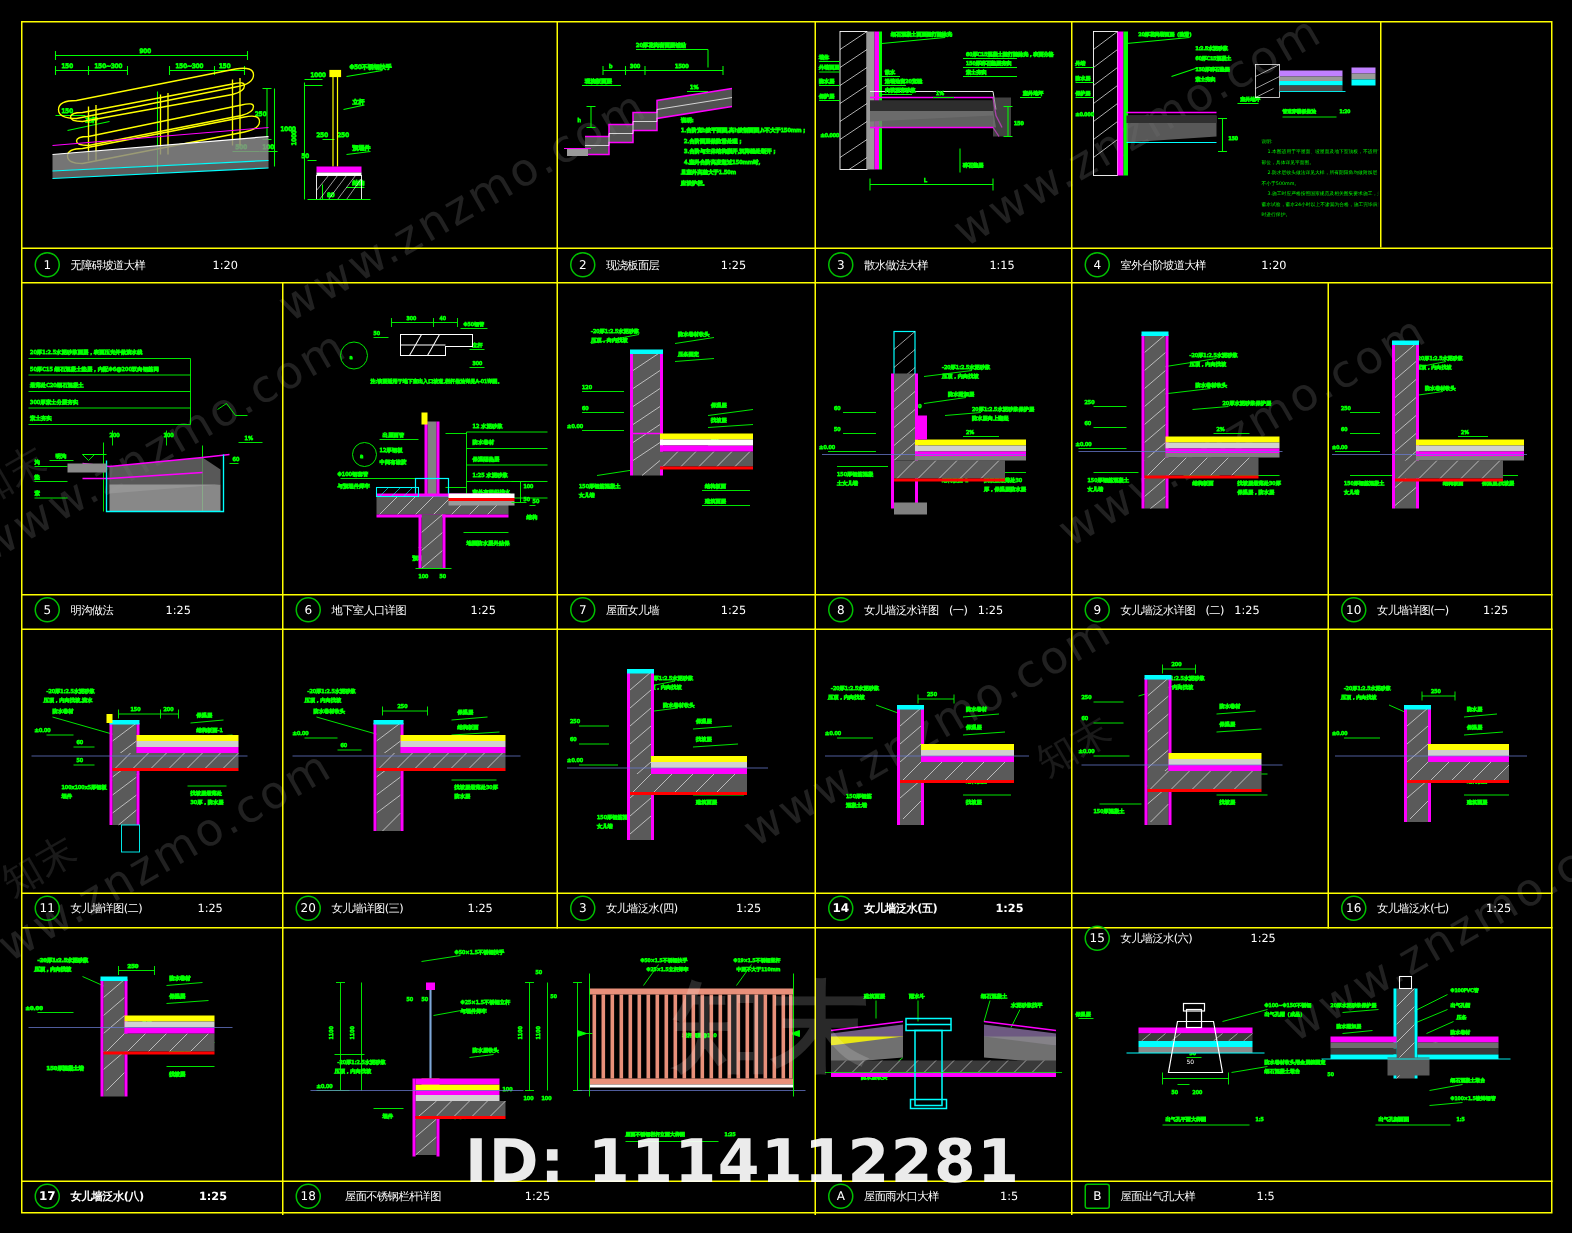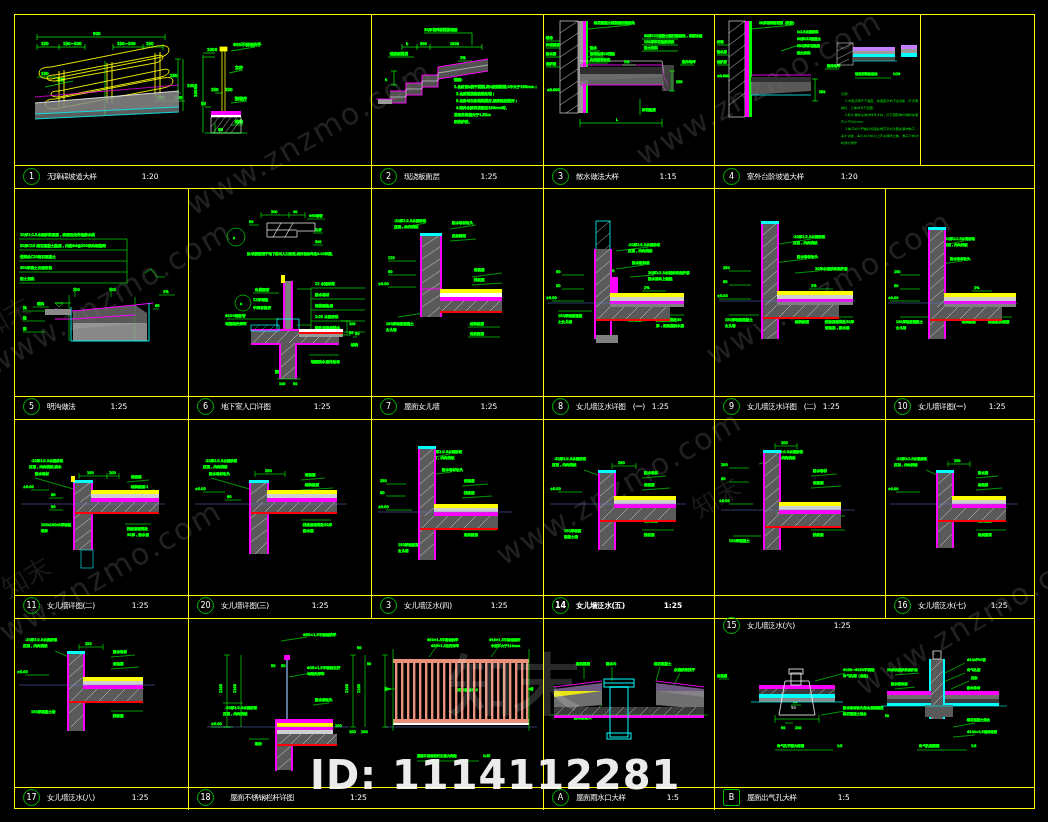--- a/index.html
+++ b/index.html
@@ -1255,21 +1255,21 @@
         </g>
       </svg>
     </div>
     <div class="titlestrip" style="left:0;top:174px;height:23px;">
       <span class="bubble">16</span>
       <span class="dtitle">女儿墙泛水(七)</span>
       <span class="dscale" style="margin-left:18px;">1:25</span>
     </div>
   </div>
 
-  <div class="cell" style="left:15px;top:619px;width:173px;height:167px;border:none;">
+  <div class="cell" style="left:15px;top:619px;width:173px;height:167px;border:none;font-weight:bold;">
     <div class="canvasbox">
       <svg width="173" height="167" viewBox="0 0 173 167">
         <g stroke="#00ff00" stroke-width="0.6" fill="none" font-size="3.5" font-family="DejaVu Sans">
           <text x="10" y="22" fill="#00ff00">-20厚1:2.5水泥砂浆</text>
           <text x="8" y="28" fill="#00ff00">压顶，内向找坡</text>
           <line x1="40" y1="32" x2="58" y2="40"></line>
           <line x1="64" y1="28" x2="88" y2="28"></line>
             <line x1="64" y1="25" x2="64" y2="31"></line>
             <line x1="88" y1="25" x2="88" y2="31"></line>
           <text x="70" y="26" fill="#00ff00">250</text>

